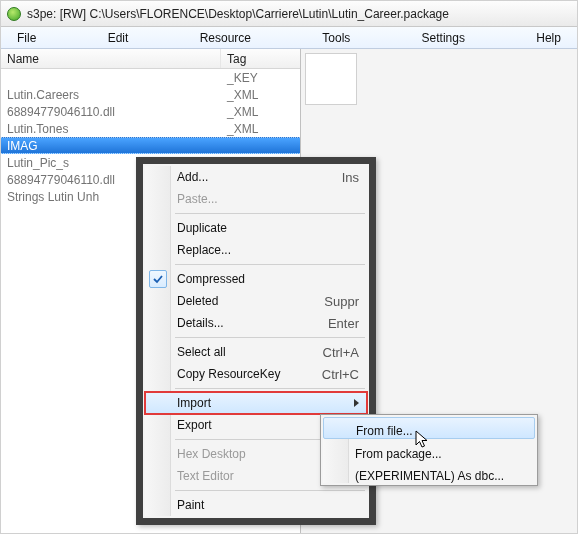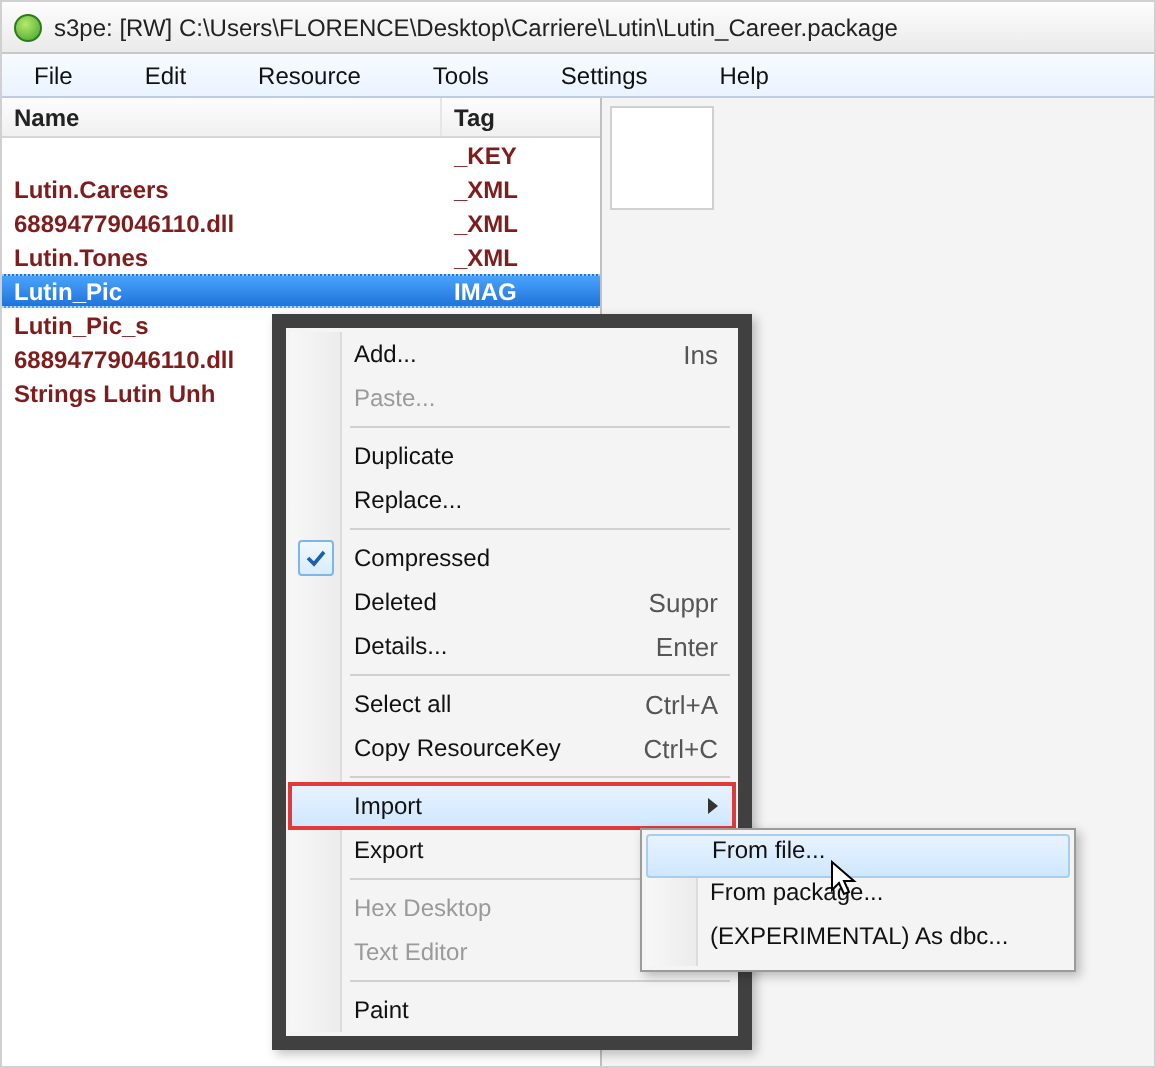--- a/index.html
+++ b/index.html
@@ -33,32 +33,32 @@
   }
   .titlebar .title-text { color: #222; white-space: nowrap; overflow: hidden; }
   
   .menubar {
     height: 22px;
     background: linear-gradient(#f7fbff, #eaf3ff);
     border-bottom: 1px solid #c0cde0;
     display: flex;
     align-items: center;
     padding: 10px 6px;
-    gap: 16px;
+    gap: 4px;
+    justify-content: space-between;
   }
   .menubar .menu-item {
     padding: 2px 10px;
     color: #111;
     border-radius: 2px;
   }
   
   .content {
     display: flex;
     height: calc(534px - 26px - 22px);
-    font-weight: bold;
   }
   .left-pane {
     width: 300px;
     border-right: 1px solid #c0c0c0;
     display: flex;
     flex-direction: column;
   }
   .right-pane {
     flex: 1;
     background: #f4f4f4;
@@ -82,21 +82,21 @@
     color: #222;
   }
   .list-header .col-name { width: 220px; padding-left: 6px; border-right: 1px solid #e6e6e6; height:100%; display:flex; align-items:center;}
   .list-header .col-tag  { flex: 1; padding-left: 6px; }
   
   .list-body { flex:1; overflow: hidden; }
   .row {
     display: flex;
     height: 17px;
     align-items: center;
-    color: #7f1d1d;
+    color: #737373;
   }
   .row .c-name { width: 220px; padding-left: 6px; white-space:nowrap; overflow:hidden;}
   .row .c-tag  { flex:1; padding-left: 6px; }
   .row.selected {
     background: linear-gradient(#4aa3ff, #1f74d8);
     color: #fff;
     border-top: 1px dotted rgba(255,255,255,0.6);
     border-bottom: 1px dotted rgba(255,255,255,0.6);
   }
   
@@ -171,21 +171,21 @@
     position: absolute;
     left: 2px; top: 2px; bottom: 2px;
     width: 26px;
     background: linear-gradient(to right, #f7f7f7, #ececec);
     border-right: 1px solid #dcdcdc;
   }
   .sm-item {
     position: relative;
     height: 22px;
     display: flex;
-    align-items: flex-start;
+    align-items: flex-end;
     padding-left: 32px;
     color: #111;
   }
   .sm-item.highlight {
     background: linear-gradient(#e8f3ff, #cfe7ff);
     border: 1px solid #a7cdef;
     border-radius: 2px;
     height: 22px;
     margin: 0;
   }
@@ -233,21 +233,20 @@
       </div>
       <div class="row">
         <div class="c-name">68894779046110.dll</div>
         <div class="c-tag">_XML</div>
       </div>
       <div class="row">
         <div class="c-name">Lutin.Tones</div>
         <div class="c-tag">_XML</div>
       </div>
       <div class="row selected">
-        <div class="c-name">Lutin_Pic</div>
         <div class="c-tag">IMAG</div>
       </div>
       <div class="row">
         <div class="c-name">Lutin_Pic_s</div>
         <div class="c-tag"></div>
       </div>
       <div class="row">
         <div class="c-name">68894779046110.dll</div>
         <div class="c-tag"></div>
       </div>

